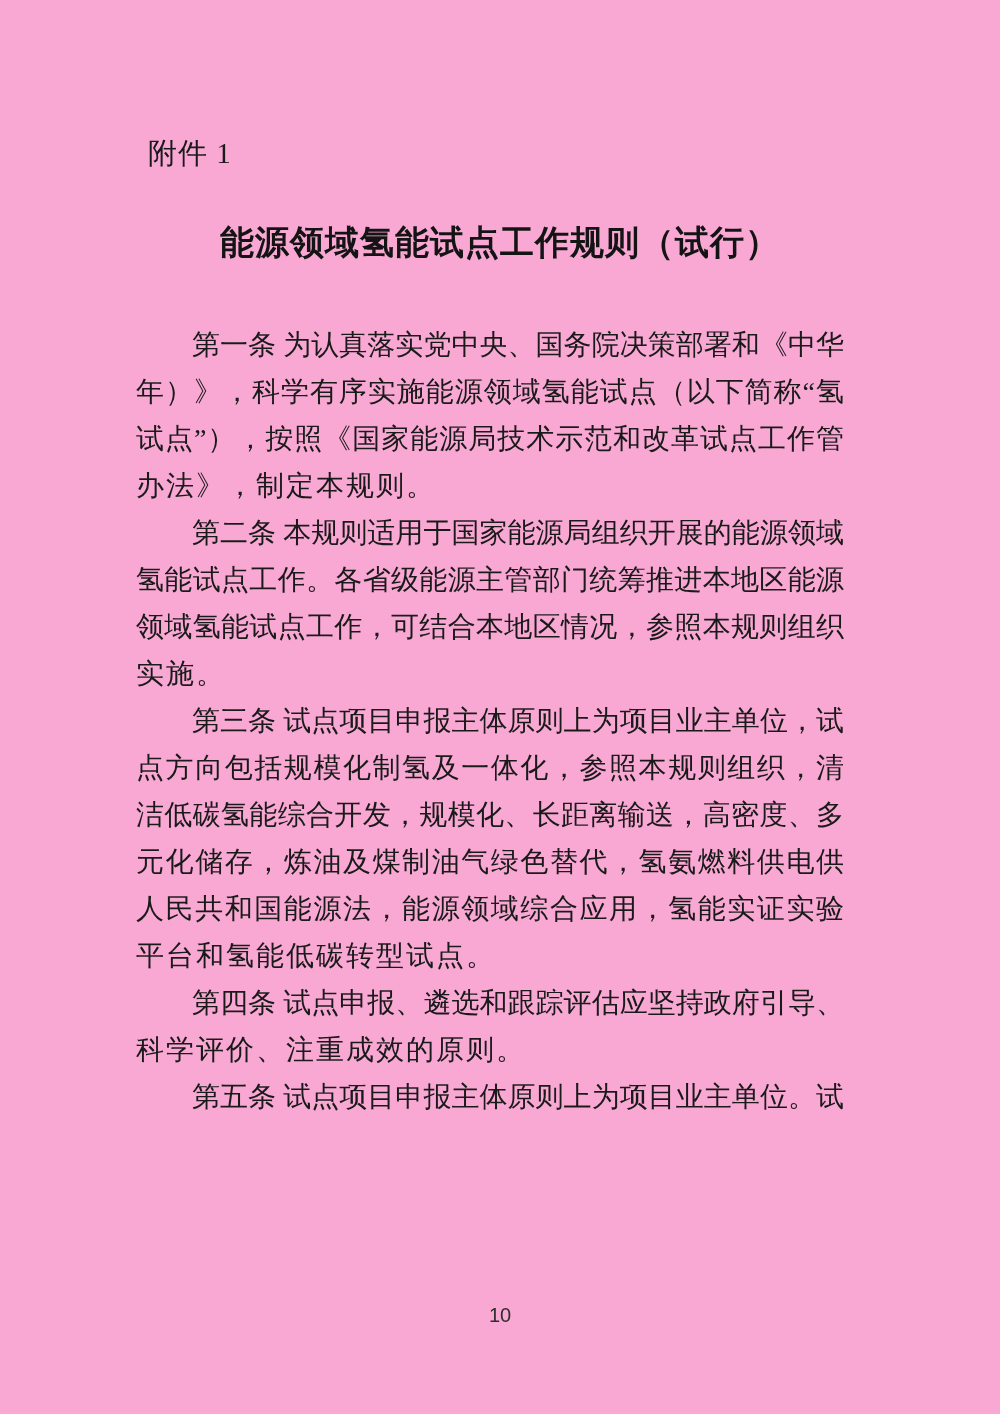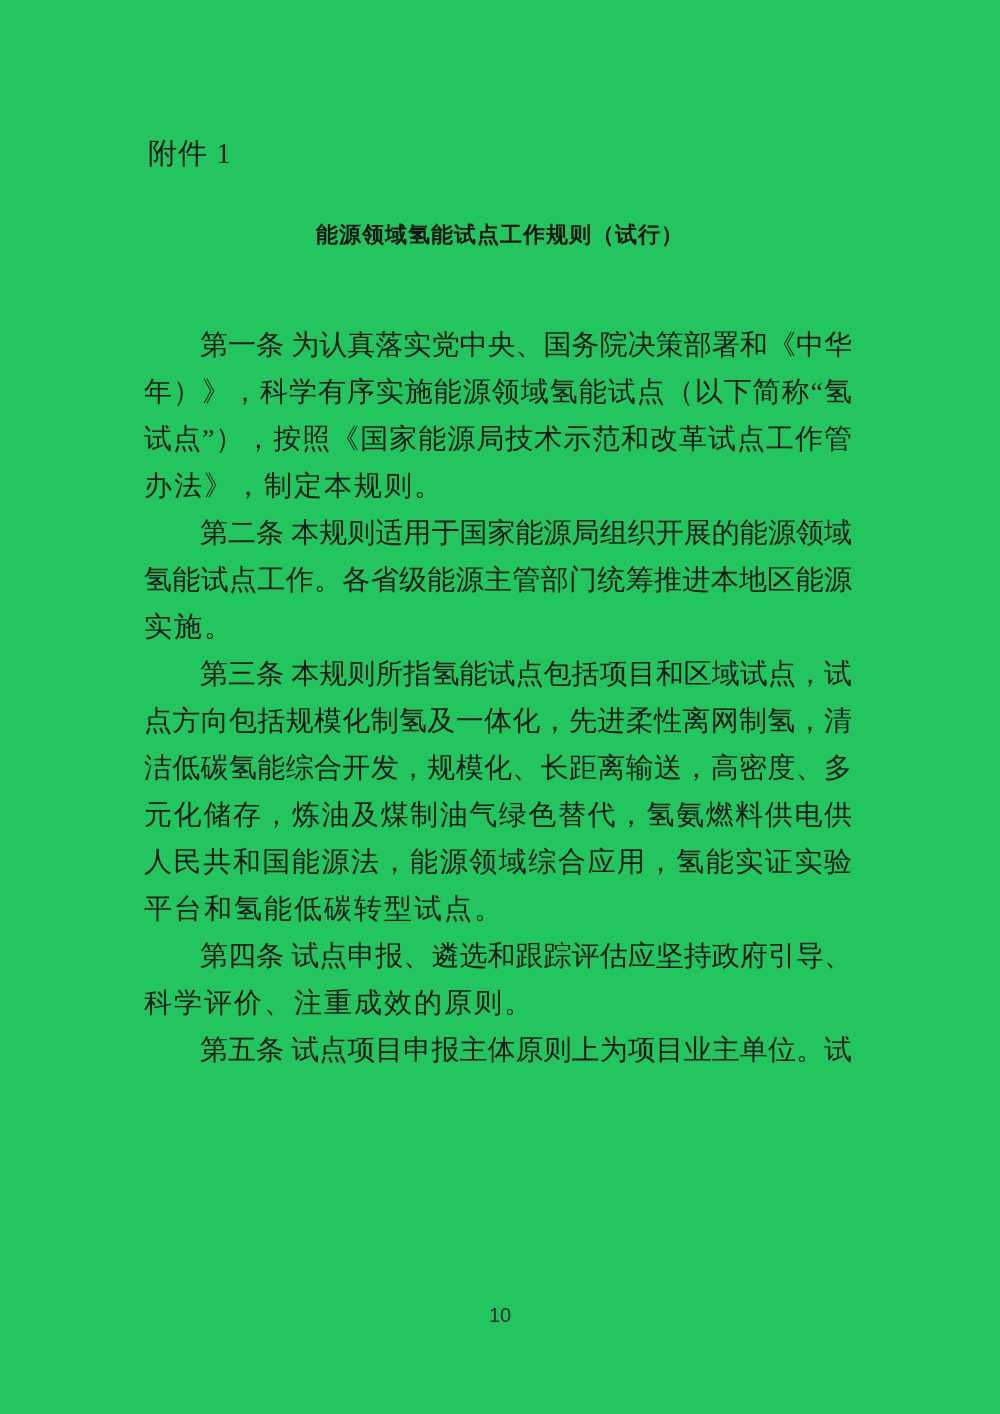--- a/index.html
+++ b/index.html
@@ -4,50 +4,50 @@
 <style>
   html, body {
     margin: 0;
     padding: 0;
     background: #ffffff;
   }
   .page {
     position: relative;
     width: 1000px;
     height: 1414px;
-    background: #22c55e;
+    background: #f9a8d4;
     font-family: "Liberation Serif", serif;
     color: #1a1a1a;
     overflow: hidden;
   }
   .attachment-label {
     position: absolute;
     top: 138px;
     left: 148px;
     font-size: 29px;
     line-height: 1.1;
     letter-spacing: 1px;
   }
   .doc-title {
     position: absolute;
     top: 222px;
     left: 0;
     width: 100%;
     text-align: center;
     font-family: "Liberation Sans", sans-serif;
     font-weight: 700;
-    font-size: 22px;
+    font-size: 34px;
     line-height: 1.2;
     letter-spacing: 1px;
     color: #141414;
   }
   .doc-body {
     position: absolute;
     top: 321px;
-    left: 144px;
+    left: 136px;
     width: 708px;
     font-size: 28px;
   }
   .body-line {
     height: 47px;
     line-height: 47px;
     text-align: justify;
     text-align-last: justify;
     overflow: hidden;
   }
@@ -83,26 +83,27 @@
     <div>
       <div class="body-line first">第一条 为认真落实党中央、国务院决策部署和《中华</div>
       <div class="body-line">年）》，科学有序实施能源领域氢能试点（以下简称“氢能</div>
       <div class="body-line">试点”），按照《国家能源局技术示范和改革试点工作管理</div>
       <div class="body-line para-end">办法》，制定本规则。</div>
     </div>
 
     <div>
       <div class="body-line first">第二条 本规则适用于国家能源局组织开展的能源领域</div>
       <div class="body-line">氢能试点工作。各省级能源主管部门统筹推进本地区能源</div>
+      <div class="body-line">领域氢能试点工作，可结合本地区情况，参照本规则组织</div>
       <div class="body-line para-end">实施。</div>
     </div>
 
     <div>
-      <div class="body-line first">第三条 本规则所指氢能试点包括项目和区域试点，试</div>
-      <div class="body-line">点方向包括规模化制氢及一体化，先进柔性离网制氢，清</div>
+      <div class="body-line first">第三条 试点项目申报主体原则上为项目业主单位，试</div>
+      <div class="body-line">点方向包括规模化制氢及一体化，参照本规则组织，清</div>
       <div class="body-line">洁低碳氢能综合开发，规模化、长距离输送，高密度、多</div>
       <div class="body-line">元化储存，炼油及煤制油气绿色替代，氢氨燃料供电供能，</div>
       <div class="body-line">人民共和国能源法，能源领域综合应用，氢能实证实验</div>
       <div class="body-line para-end">平台和氢能低碳转型试点。</div>
     </div>
 
     <div>
       <div class="body-line first">第四条 试点申报、遴选和跟踪评估应坚持政府引导、</div>
       <div class="body-line para-end">科学评价、注重成效的原则。</div>
     </div>

